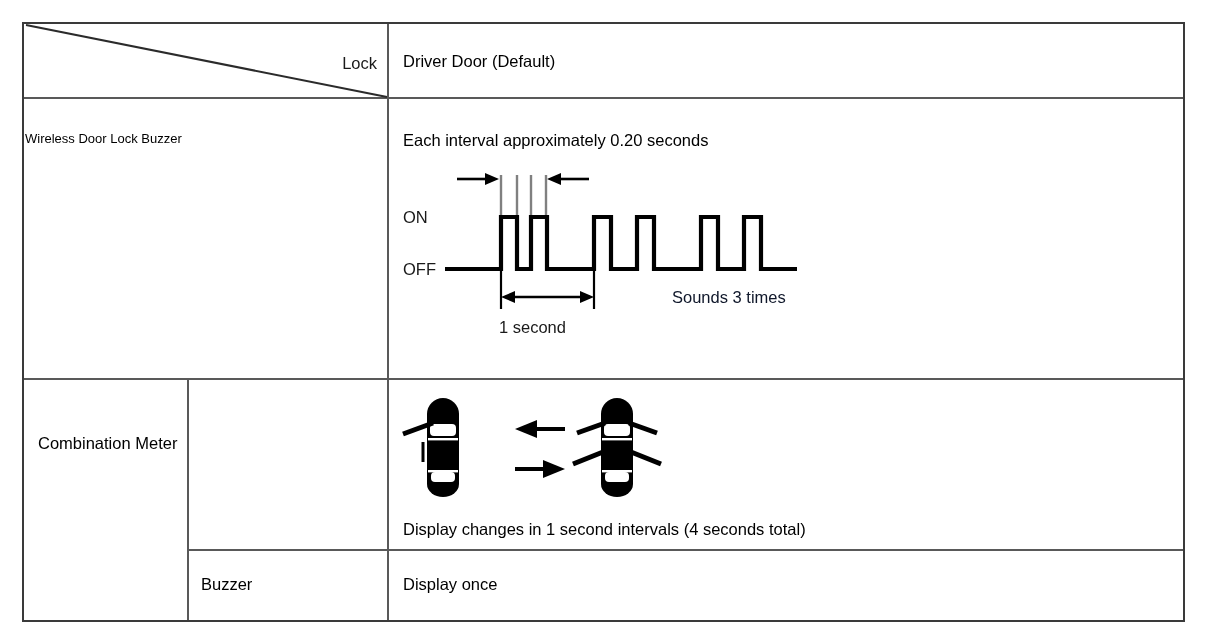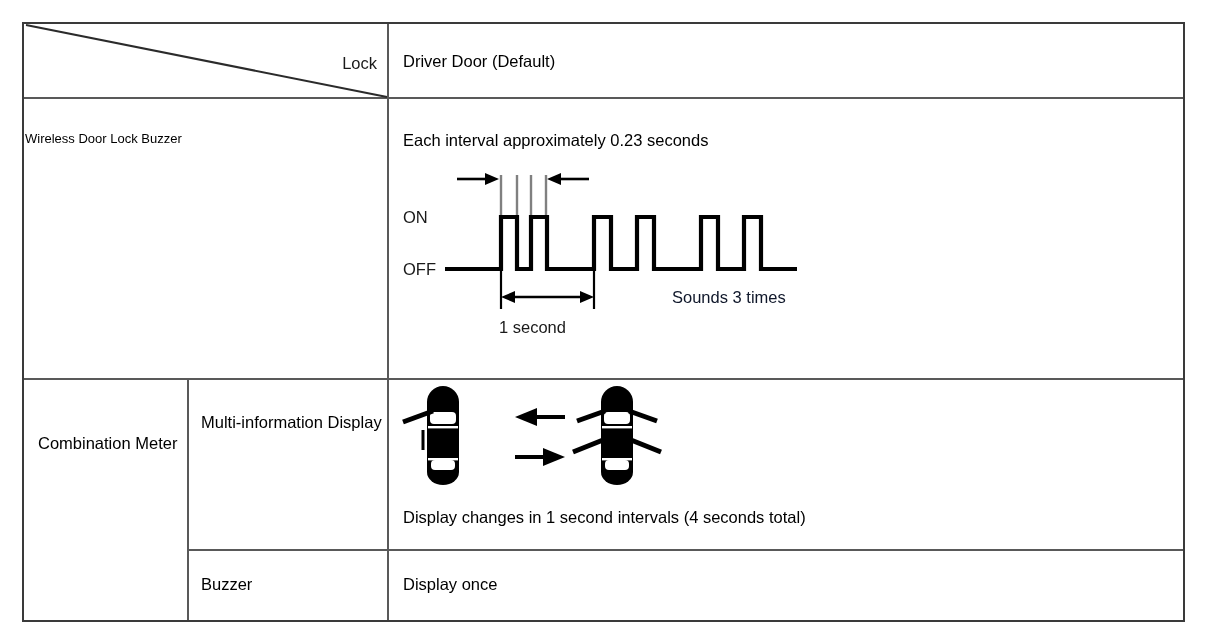--- a/index.html
+++ b/index.html
@@ -125,21 +125,21 @@
   }
   .cell-mid-label .txt {
     position: absolute;
     left: 14px;
     top: 32px;
     font-size: 16.5px;
     line-height: 21px;
   }
 
   .cell-mid-content {
-    left: 365px; top: 356px;
+    left: 365px; top: 368px;
     width: 796px; height: 216px;
   }
   .cell-mid-content .caption {
     position: absolute;
     left: 14px;
     top: 128px;
     font-size: 16.5px;
   }
 
   .cell-buzzer2-label {
@@ -222,21 +222,21 @@
 
     <div class="cell cell-mode-value">
       <span class="txt">Driver Door (Default)</span>
     </div>
 
     <div class="cell cell-buzzer-label">
       <span class="txt">Wireless Door Lock Buzzer</span>
     </div>
 
     <div class="cell cell-buzzer-content">
-      <span class="heading">Each interval approximately 0.23 seconds</span>
+      <span class="heading">Each interval approximately 0.20 seconds</span>
 
       <div class="wave-wrap">
         <svg class="wave-svg" viewBox="0 0 470 185" width="470" height="185">
 
           <text class="wave-label" x="14" y="66">ON</text>
           <text class="wave-label" x="14" y="118">OFF</text>
 
           <g stroke="#000000" stroke-width="2.6" fill="#000000">
 
             <line x1="68" y1="22" x2="98" y2="22"></line>
@@ -277,23 +277,20 @@
         </svg>
       </div>
 
       <span class="sounds-note">Sounds 3 times</span>
     </div>
 
     <div class="cell cell-combo-label">
       <span class="txt">Combination Meter</span>
     </div>
 
-    <div class="cell cell-mid-label">
-      <span class="txt">Multi-information Display</span>
-    </div>
 
     <div class="cell cell-mid-content">
 
       <div class="icons-wrap">
         <svg viewBox="0 0 270 112" width="270" height="112">
 
           <g fill="#000000">
             <path d="M30,18
                      a16,16 0 0 1 32,0
                      l0,70

